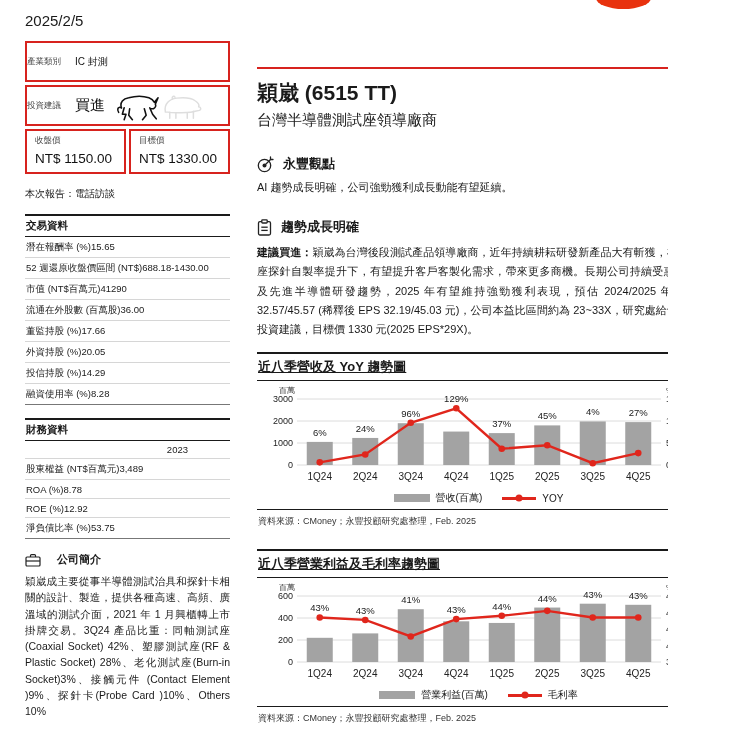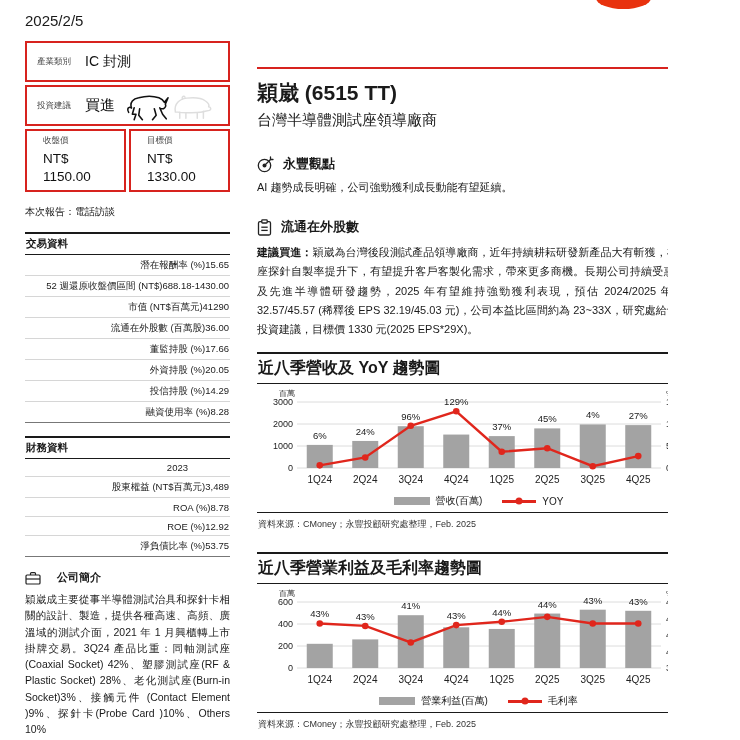--- a/index.html
+++ b/index.html
@@ -13,55 +13,55 @@
     font-family:"Liberation Sans","DejaVu Sans",sans-serif;
     color:var(--ink);
     overflow:hidden;
   }
   .page{position:relative;width:668px;height:740px;background:#fff;overflow:hidden;}
   .logo-frag{position:absolute;left:596px;top:-13px;width:55px;height:22px;border-radius:50%;background:#e8320e;}
 
   
   .left-col{position:absolute;left:25px;top:12px;width:205px;}
   .date{font-size:15px;margin-bottom:12px;}
-  .info-box{border:2px solid var(--red);height:41px;display:flex;align-items:center;padding:0 10px;margin-bottom:3px;box-sizing:border-box;}
+  .info-box{border:2px solid var(--red);height:41px;display:flex;align-items:center;padding:0 0;margin-bottom:3px;box-sizing:border-box;}
   .box-label{font-size:8.5px;color:#444;width:48px;flex-shrink:0;}
-  .box-value{font-size:14px;color:#111;}
+  .box-value{font-size:10px;color:#111;}
   .rating-value{font-size:15px;}
   .animal-icons{display:flex;align-items:center;margin-left:10px;gap:2px;}
   .price-row{display:flex;gap:3px;}
-  .price-cell{border:2px solid var(--red);flex:1;padding:4px 16px 5px;box-sizing:border-box;}
+  .price-cell{border:2px solid var(--red);flex:1;padding:4px 8px 5px;box-sizing:border-box;}
   .price-label{font-size:8.5px;color:#444;display:block;margin-bottom:2px;}
   .price-value{font-size:13.5px;color:#111;}
   .report-type{font-size:10px;margin:13px 0 13px;}
 
   .data-table{margin-bottom:13px;}
   .table-title{border-top:2px solid var(--ink);border-bottom:1px solid var(--ink);font-weight:bold;font-size:10.5px;padding:3px 1px;}
-  .t-row{display:flex;justify-content:flex-end;border-bottom:1px solid #d6d6d6;padding:3.5px 1px;font-size:9.5px;}
+  .t-row{display:flex;justify-content:flex-start;border-bottom:1px solid #d6d6d6;padding:3.5px 1px;font-size:9.5px;}
   .t-row:last-child{border-bottom:1px solid #777;}
   .t-label{white-space:nowrap;}
   .t-value{white-space:nowrap;}
   .year-row{text-align:right;padding:3px 42px 3px 1px;font-size:9.5px;border-bottom:1px solid #d6d6d6;}
 
   .company-header{display:flex;align-items:center;gap:16px;font-weight:bold;font-size:11px;margin:10px 0 6px;}
   .company-desc{font-size:10.5px;line-height:1.55;text-align:justify;margin:0 0 13px;}
 
   
   .right-col{position:absolute;left:257px;top:0;width:443px;margin-top:25px;}
   .red-rule{border-top:2px solid var(--red);margin-top:42px;}
   .stock-title{font-size:21px;font-weight:bold;margin:10px 0 4px;}
   .stock-subtitle{font-size:15px;color:#222;margin-bottom:25px;}
   .section-header{display:flex;align-items:center;gap:9px;font-weight:bold;font-size:13px;margin:0 0 7px;}
   .viewpoint-body{font-size:11px;margin:0 0 23px;}
   .eval-body{font-size:11px;line-height:1.75;text-align:justify;margin:0 0 13px;}
   .eval-body b{font-weight:bold;}
 
   .chart-block{margin-top:0;}
   .chart-block + .chart-block{margin-top:0;}
-  .chart-title{border-top:2px solid var(--ink);border-bottom:1px solid var(--ink);font-weight:bold;font-size:16px;padding:4px 1px;}
+  .chart-title{border-top:2px solid var(--ink);border-bottom:1px solid var(--ink);font-weight:bold;font-size:13px;padding:4px 1px;text-decoration:underline;}
   .chart-svg{display:block;margin-top:4px;}
   .chart-legend{display:flex;justify-content:center;align-items:center;gap:6px;font-size:10px;margin:0 0 4px;}
   .leg-bar-swatch{width:36px;height:8px;background:#a3a3a3;display:inline-block;}
   .leg-line-swatch{width:34px;height:2.5px;background:#e0261c;position:relative;display:inline-block;margin-left:14px;}
   .leg-line-swatch .dot{position:absolute;left:50%;top:50%;transform:translate(-50%,-50%);width:7px;height:7px;border-radius:50%;background:#e0261c;}
   .chart-source{font-size:9px;color:#333;border-top:1px solid var(--ink);padding:5px 1px 0;margin-bottom:21px;}
 </style>
 </head>
 <body>
 
@@ -208,21 +208,21 @@
 
     <div class="section-header">
       <svg width="15" height="17" viewBox="0 0 15 17">
         <g fill="none" stroke="#222" stroke-width="1.3" stroke-linejoin="round">
           <rect x="1.5" y="2.6" width="12" height="13.4" rx="1.5"></rect>
           <rect x="4.8" y="0.8" width="5.4" height="3.2" rx="0.8" fill="#fff"></rect>
           <line x1="4.3" y1="8.2" x2="10.7" y2="8.2"></line>
           <line x1="4.3" y1="11.4" x2="10.7" y2="11.4"></line>
         </g>
       </svg>
-      <span>流通在外股數</span>
+      <span>趨勢成長明確</span>
     </div>
     <p class="eval-body"><b>建議買進：</b><span>穎崴為台灣後段測試產品領導廠商，近年持續耕耘研發新產品大有斬獲，在測試座探針自製率提升下，有望提升客戶客製化需求，帶來更多商機。長期公司持續受惠於 AI 及先進半導體研發趨勢，2025 年有望維持強勁獲利表現，預估 2024/2025 年 EPS 32.57/45.57 (稀釋後 EPS 32.19/45.03 元)，公司本益比區間約為 23~33X，研究處給予買進投資建議，目標價 1330 元(2025 EPS*29X)。</span></p>
 
     <div class="chart-block">
       <div class="chart-title">近八季營收及 YoY 趨勢圖</div>
       <svg class="chart-svg" width="443" height="106" viewBox="0 0 443 106">
           <text x="38" y="8" fill="#333" font-size="8" font-family="&quot;Liberation Sans&quot;,&quot;DejaVu Sans&quot;,sans-serif" text-anchor="end">百萬</text>
           <text x="409" y="8" fill="#333" font-size="8" font-family="&quot;Liberation Sans&quot;,&quot;DejaVu Sans&quot;,sans-serif" text-anchor="start">%</text>
           <line x1="40" y1="80" x2="404" y2="80" stroke="#dcdcdc" stroke-width="1"></line>
           <text x="36" y="83" fill="#222" font-size="9" font-family="&quot;Liberation Sans&quot;,&quot;DejaVu Sans&quot;,sans-serif" text-anchor="end">0</text>

